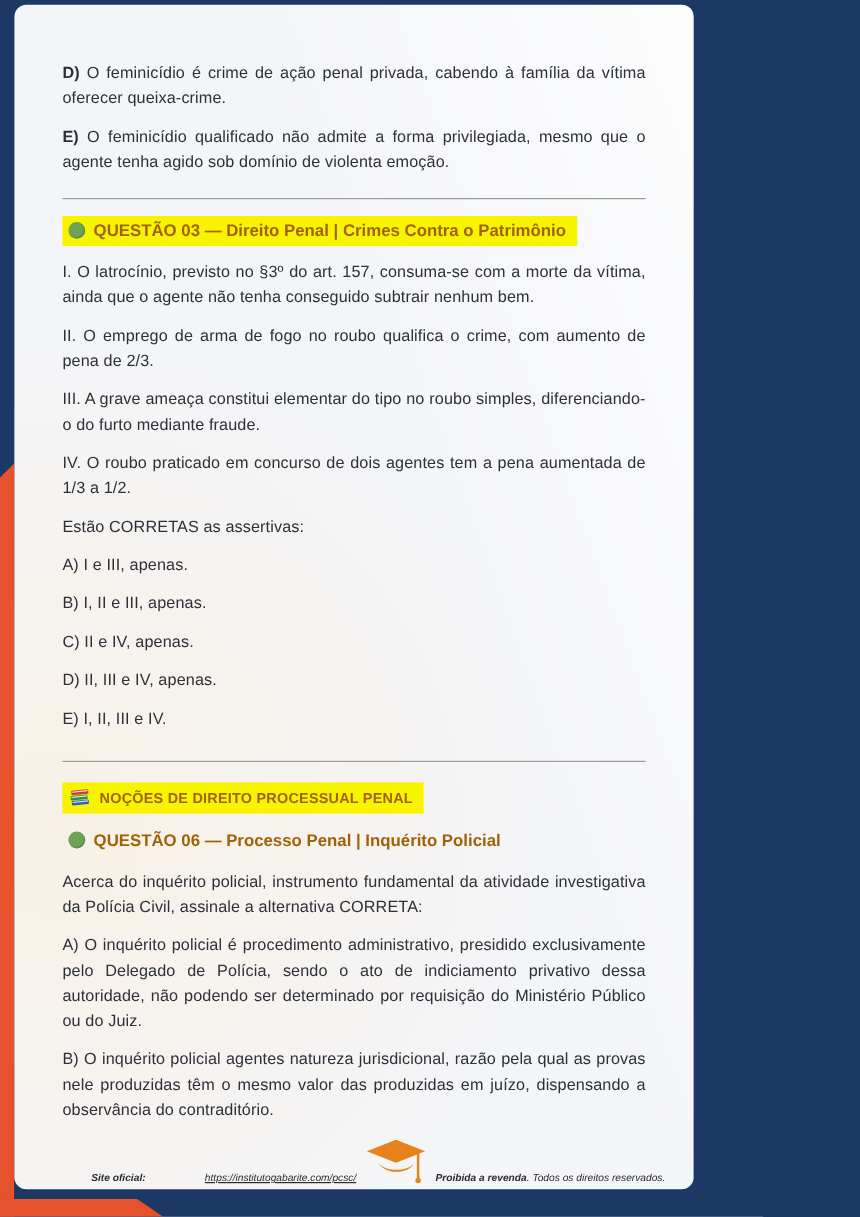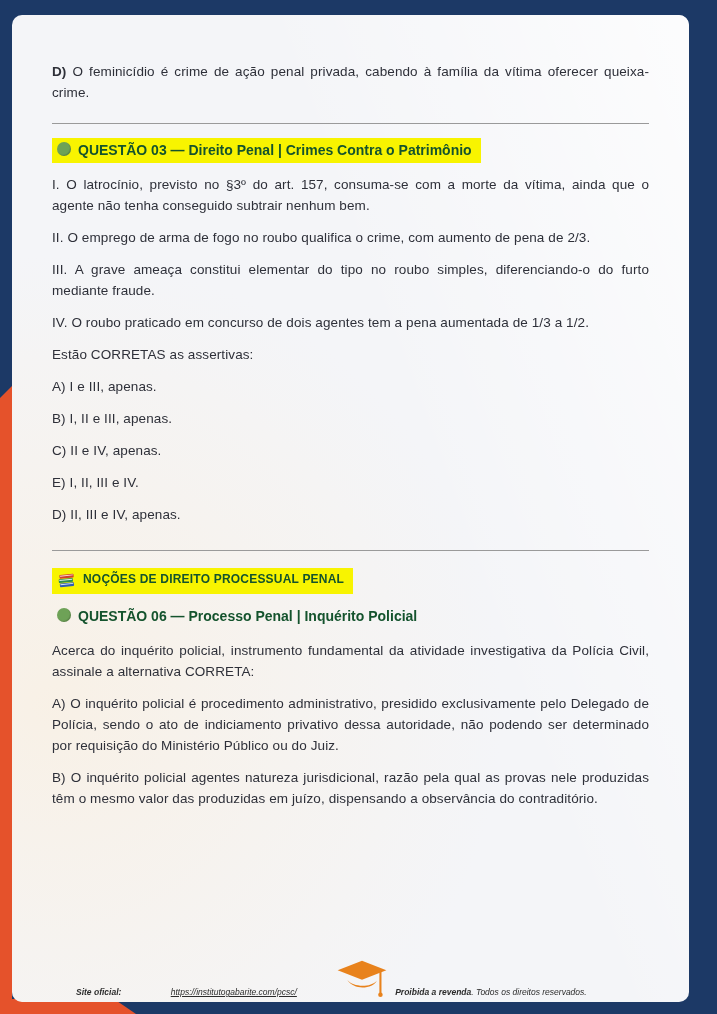--- a/index.html
+++ b/index.html
@@ -18,22 +18,22 @@
     clip-path: polygon(0 12px, 100% 0, 100% 100%, 0 100%);
   }
   .bottom-orange {
     position: absolute; left: 0; bottom: 0; width: 138px; height: 15px;
     background: #e5522b;
     clip-path: polygon(0 0, 114px 0, 136px 100%, 0 100%);
   }
 
   
   .sheet {
-    position: absolute; left: 12px; top: 15px;
-    width: 677px; height: 987px;
+    position: absolute; left: 12px; top: 4px;
+    width: 566px; height: 987px;
     background: #f4f5f8;
     border-radius: 10px;
     overflow: hidden;
   }
   .sheet::before {
     content: ""; position: absolute; inset: 0;
     background:
       linear-gradient(250deg, rgba(255,255,255,0.75), rgba(255,255,255,0) 42%),
       radial-gradient(circle at 6% 70%, rgba(249,240,227,0.85), rgba(249,240,227,0) 48%);
     pointer-events: none;
@@ -55,23 +55,23 @@
   .lbl { font-weight: 700; }
 
   .divider {
     border: none; border-top: 1.6px solid #9a9a9a;
     margin: 20px 0 14px;
   }
   .divider-2 { margin: 25px 0 17px; }
 
   .q-heading {
     display: flex; width: fit-content;
-    align-items: flex-start; gap: 7px;
+    align-items: center; gap: 7px;
     font-weight: 700; font-size: 14px;
-    color: #14532d;
+    color: #a16207;
     margin: 2px 0 11px;
     padding: 4px 9px 5px 5px;
   }
   .hl { background: #f8f400; }
   .section-heading { font-size: 12px; margin: 0 0 10px; letter-spacing: 0.2px; }
 
   .dot {
     width: 14px; height: 14px; border-radius: 50%;
     background: radial-gradient(circle at 35% 32%, #8fbe75, #639а4c 75%);
     background-color: #6ea257;
@@ -100,41 +100,42 @@
 <body>
 
 <div class="left-orange"></div>
 <div class="bottom-orange"></div>
 
 <div class="sheet">
   <div class="content">
 
     <p class="para"><span class="lbl">D)</span> <span>O feminicídio é crime de ação penal privada, cabendo à família da vítima oferecer queixa-crime.</span></p>
 
+    <p class="para"><span class="lbl">E)</span> <span>O feminicídio qualificado não admite a forma privilegiada, mesmo que o agente tenha agido sob domínio de violenta emoção.</span></p>
 
     <hr class="divider">
 
     <div class="q-heading hl">
       <span class="dot"></span>
       <span>QUESTÃO 03 — Direito Penal | Crimes Contra o Patrimônio</span>
     </div>
 
 
     <p class="para">I. O latrocínio, previsto no §3º do art. 157, consuma-se com a morte da vítima, ainda que o agente não tenha conseguido subtrair nenhum bem.</p>
     <p class="para">II. O emprego de arma de fogo no roubo qualifica o crime, com aumento de pena de 2/3.</p>
     <p class="para">III. A grave ameaça constitui elementar do tipo no roubo simples, diferenciando-o do furto mediante fraude.</p>
     <p class="para">IV. O roubo praticado em concurso de dois agentes tem a pena aumentada de 1/3 a 1/2.</p>
 
     <p class="para">Estão CORRETAS as assertivas:</p>
 
     <p class="para">A) I e III, apenas.</p>
     <p class="para">B) I, II e III, apenas.</p>
     <p class="para">C) II e IV, apenas.</p>
+    <p class="para">D) II, III e IV, apenas.</p>
     <p class="para">E) I, II, III e IV.</p>
-    <p class="para">D) II, III e IV, apenas.</p>
 
     <hr class="divider divider-2">
 
     <div class="q-heading hl section-heading">
       <svg class="books-svg" viewBox="0 0 20 18">
         <g transform="rotate(-6 10 9)">
           <rect x="2.5" y="11.5" width="15" height="4" rx="0.8" fill="#2f5eb5"></rect>
           <rect x="3.2" y="12.3" width="13.6" height="1" fill="#ffffff" opacity="0.85"></rect>
           <rect x="1.8" y="7" width="15" height="4" rx="0.8" fill="#2e8f4e"></rect>
           <rect x="2.5" y="7.8" width="13.6" height="1" fill="#ffffff" opacity="0.85"></rect>

